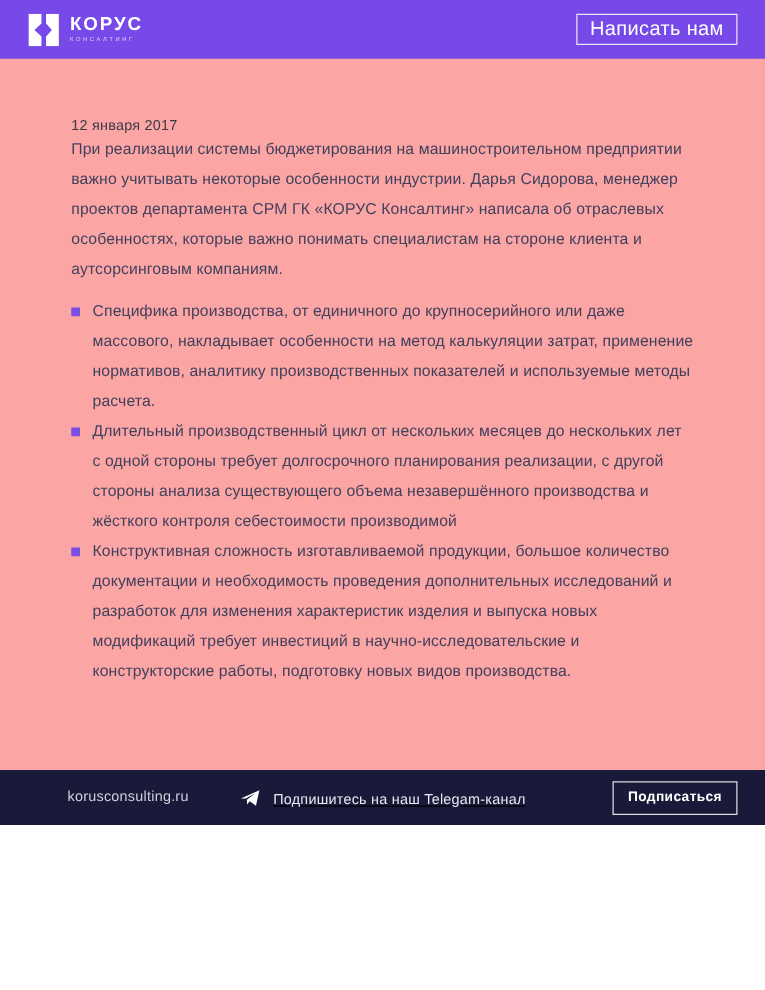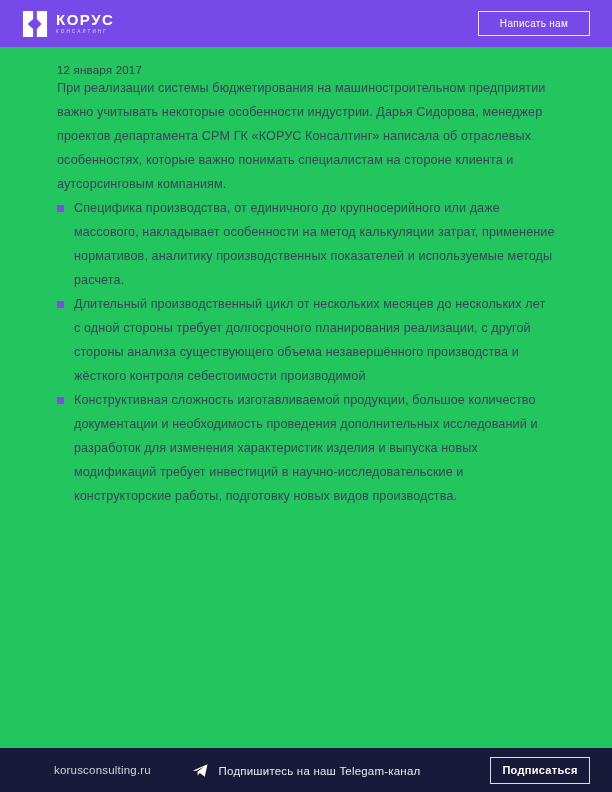--- a/index.html
+++ b/index.html
@@ -8,57 +8,57 @@
     --footer-bg:#191939;
     --title-color:#26262b;
     --body-color:#41415c;
     --date-color:#3a3a44;
   }
   *{margin:0;padding:0;box-sizing:border-box;}
   html,body{background:#ffffff;}
   body{font-family:"Liberation Sans","DejaVu Sans",sans-serif;}
   .page{
     position:relative;
-    width:612px;height:792px;
+    width:612px;height:660px;
     margin:0 auto;
-    background:#22c55e;
+    background:#fca5a5;
     overflow:hidden;
   }
   
   .header{
     position:absolute;top:0;left:0;right:0;height:47px;
     background:var(--accent);
     display:flex;align-items:center;justify-content:space-between;
     padding:0 22px;
   }
   .logo{display:flex;align-items:center;gap:8px;}
   .logo-mark{width:26px;height:26px;display:block;}
   .logo-text{display:flex;flex-direction:column;line-height:1;}
   .logo-title{color:#ffffff;font-weight:bold;font-size:15px;letter-spacing:1.5px;}
   .logo-subtitle{color:rgba(255,255,255,.75);font-size:4.6px;letter-spacing:2.1px;margin-top:3px;}
   .btn-outline{
     display:inline-flex;align-items:center;justify-content:center;
     border:1px solid rgba(255,255,255,.85);
     background:transparent;color:#ffffff;
-    font-family:inherit;font-size:10px;letter-spacing:.3px;
+    font-family:inherit;font-size:16px;letter-spacing:.3px;
     padding:0 10px;height:25px;min-width:112px;cursor:pointer;
   }
   
   .content{position:absolute;top:47px;left:57px;right:57px;}
-  .date{margin-top:17px;font-size:11.5px;color:var(--date-color);letter-spacing:.2px;}
+  .date{margin-top:48px;font-size:11.5px;color:var(--date-color);letter-spacing:.2px;}
   .title{
     margin-top:23px;
     font-size:21px;font-weight:bold;line-height:34px;
     color:var(--title-color);letter-spacing:.2px;
   }
   .intro{
     font-size:12.6px;line-height:24px;color:var(--body-color);
     letter-spacing:.1px;
   }
-  .bullets{list-style:none;margin-top:0;}
+  .bullets{list-style:none;margin-top:10px;}
   .bullets li{
     position:relative;
     padding-left:17px;
     font-size:12.6px;line-height:24px;color:var(--body-color);
     letter-spacing:.1px;
   }
   .bullets li::before{
     content:"";
     position:absolute;left:0;top:8.5px;
     width:7px;height:7px;background:var(--accent-bullet);
@@ -66,21 +66,21 @@
   
   .footer{
     position:absolute;left:0;right:0;bottom:0;height:44px;
     background:var(--footer-bg);
     display:flex;align-items:center;justify-content:space-between;
     padding:0 22px;
   }
   .footer-site{color:#cfcfdd;font-size:11.5px;letter-spacing:.2px;margin-left:32px;}
   .footer-center{
     position:absolute;left:50%;top:50%;transform:translate(-50%,-50%);
-    display:flex;align-items:center;gap:10px;white-space:nowrap;
+    display:flex;align-items:flex-end;gap:10px;white-space:nowrap;text-decoration:underline;
   }
   .tg-icon{width:17px;height:17px;display:block;}
   .footer-tg-text{color:#e9e9f2;font-size:11.5px;letter-spacing:.2px;}
   .footer .btn-outline{font-weight:bold;min-width:100px;height:27px;font-size:11px;}
 </style>
 </head>
 <body>
 
 <div class="page">
 

